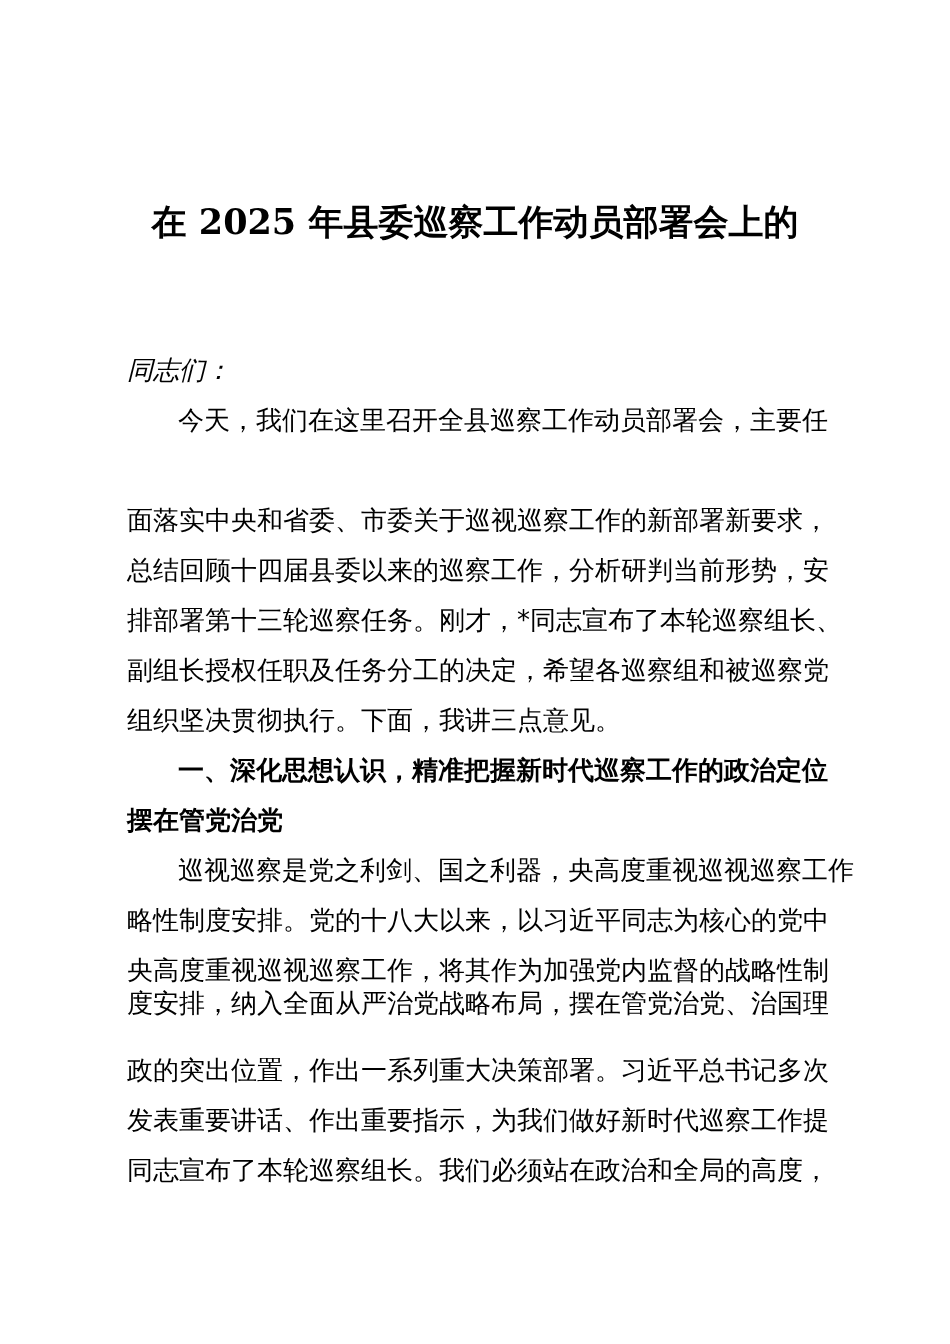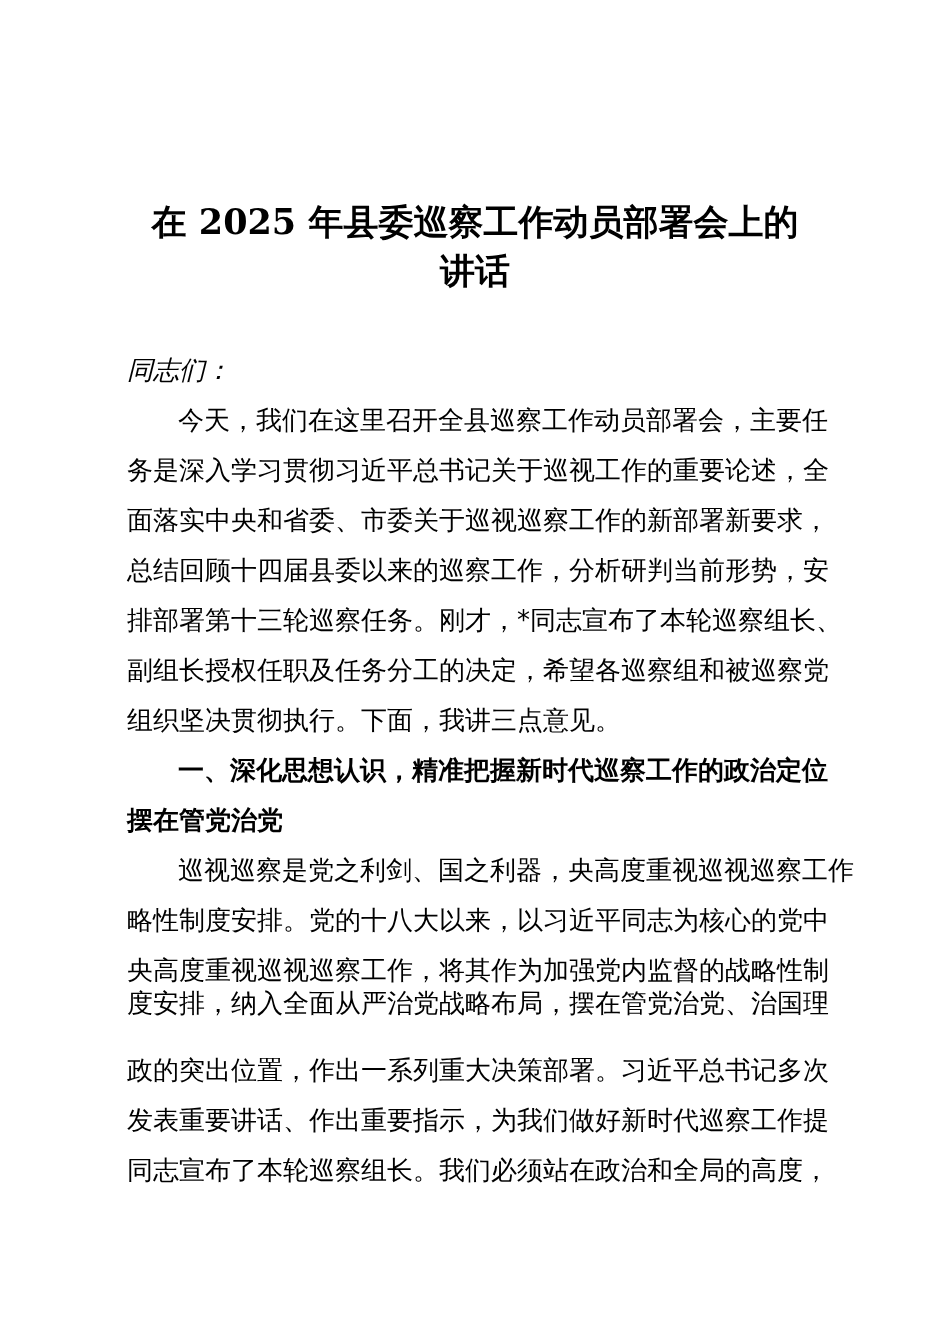--- a/index.html
+++ b/index.html
@@ -48,26 +48,24 @@
     }
     .indent { left: 178px; }
     .bold { font-weight: bold; }
   </style>
 </head>
 <body>
 
 <div class="page">
 
   <div class="title title-line-1">在 2025 年县委巡察工作动员部署会上的</div>
-  <div class="title title-line-2">讲话</div>
 
   <div class="line" style="top:347px;font-style:italic;">同志们：</div>
 
   <div class="line indent" style="top:397px;">今天，我们在这里召开全县巡察工作动员部署会，主要任</div>
-  <div class="line" style="top:447px;">务是深入学习贯彻习近平总书记关于巡视工作的重要论述，全</div>
   <div class="line" style="top:497px;">面落实中央和省委、市委关于巡视巡察工作的新部署新要求，</div>
   <div class="line" style="top:597px;">排部署第十三轮巡察任务。刚才，*同志宣布了本轮巡察组长、</div>
   <div class="line" style="top:547px;">总结回顾十四届县委以来的巡察工作，分析研判当前形势，安</div>
   <div class="line" style="top:647px;">副组长授权任职及任务分工的决定，希望各巡察组和被巡察党</div>
   <div class="line" style="top:697px;">组织坚决贯彻执行。下面，我讲三点意见。</div>
 
   <div class="line indent bold" style="top:747px;">一、深化思想认识，精准把握新时代巡察工作的政治定位</div>
   <div class="line bold" style="top:797px;">摆在管党治党</div>
 
   <div class="line indent" style="top:847px;">巡视巡察是党之利剑、国之利器，央高度重视巡视巡察工作</div>

